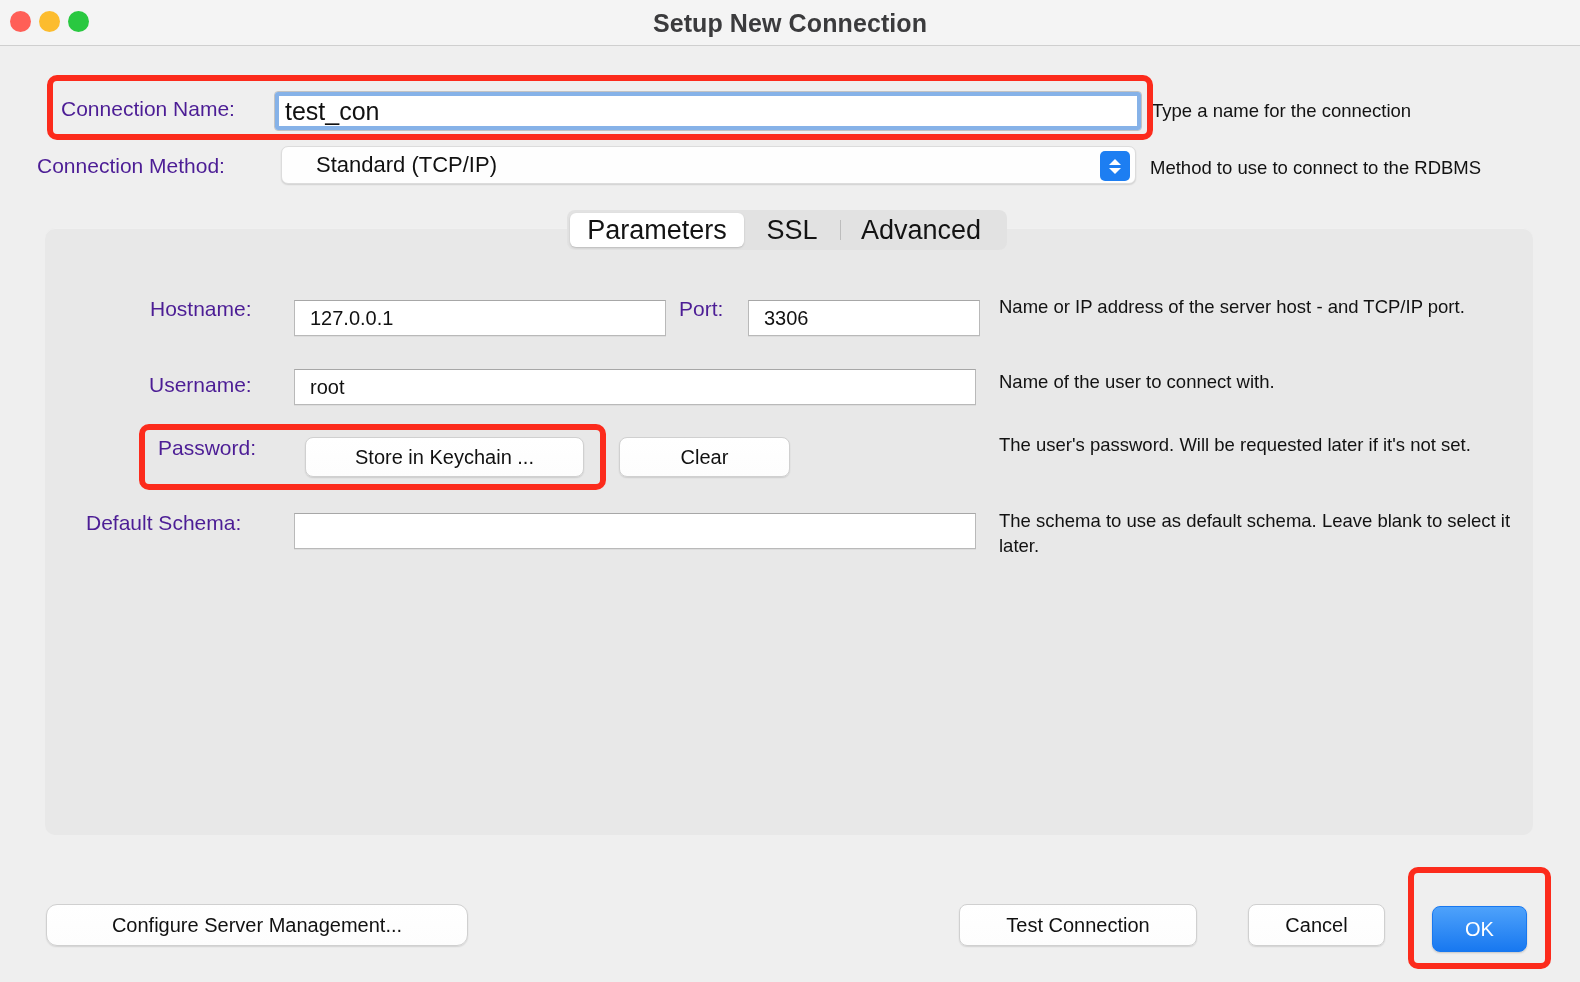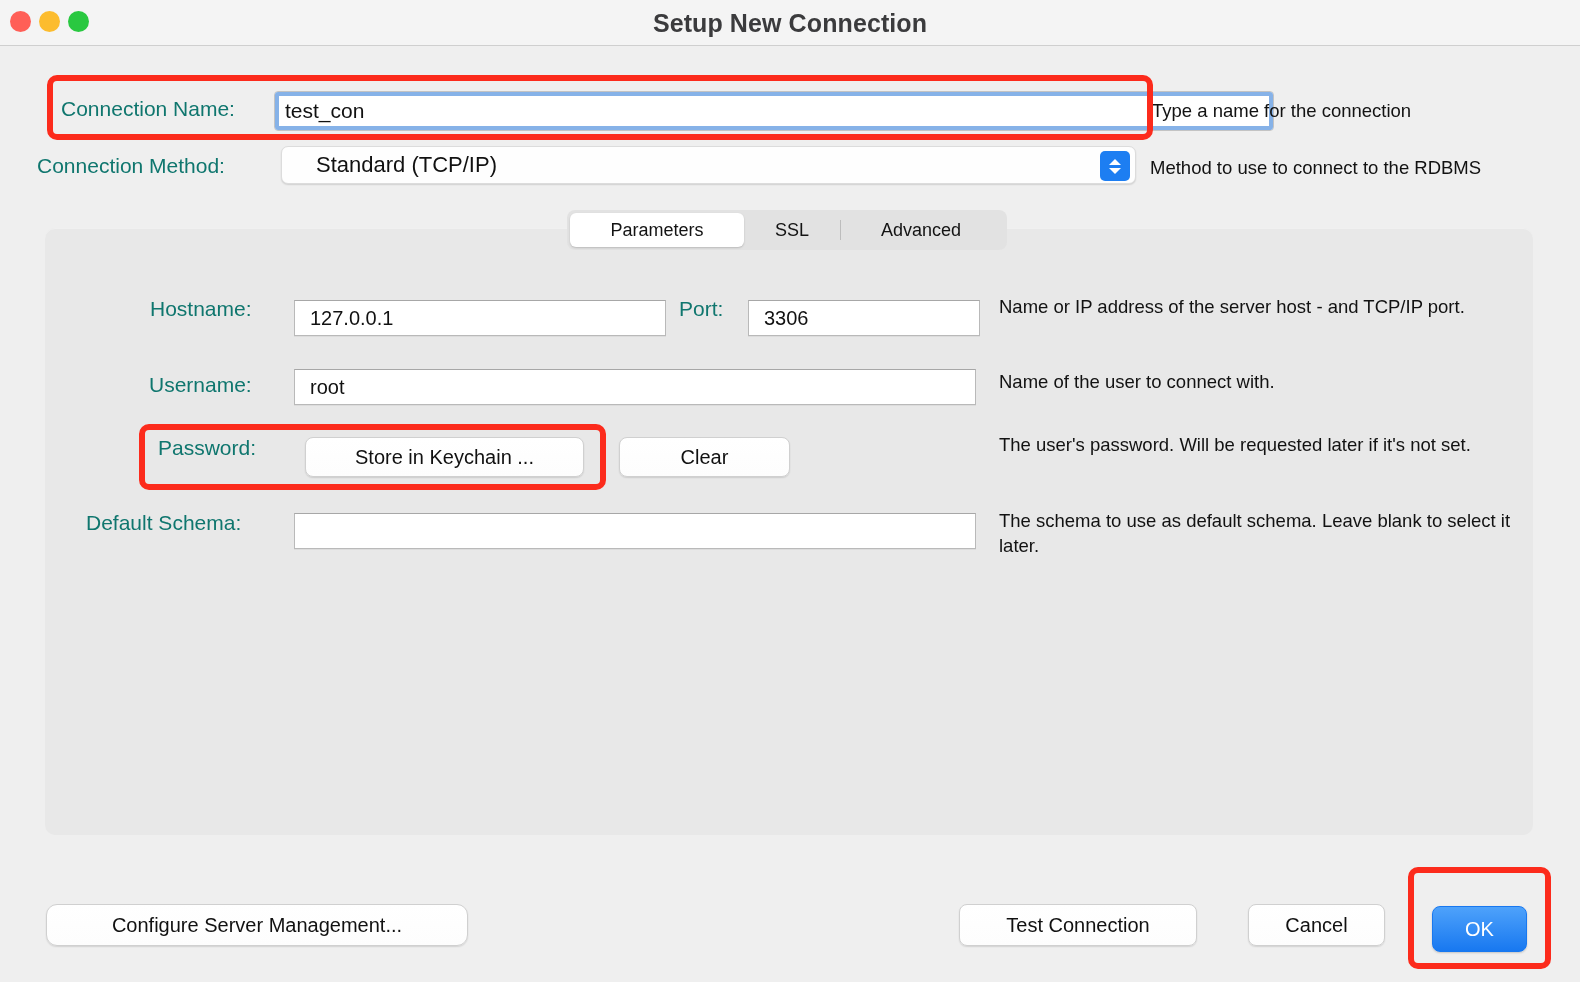--- a/index.html
+++ b/index.html
@@ -53,21 +53,21 @@
     font-size: 25px;
     font-weight: bold;
     color: #3b3b3d;
     letter-spacing: 0.1px;
     border-radius: 12px;
   }
 
   
   .lbl {
     font-size: 21px;
-    color: #0f766e;
+    color: #4c1d95;
     white-space: nowrap;
   }
   .help {
     position: absolute;
     font-size: 18.5px;
     line-height: 25px;
     color: #121212;
     width: 540px;
   }
 
@@ -105,31 +105,31 @@
     color: #ffffff;
     font-weight: normal;
     box-shadow: 0 1px 2px rgba(0,0,0,0.18);
   }
 
   
   #conn-name-label { position: absolute; left: 61px; top: 97px; }
   #conn-name-input {
     position: absolute;
     left: 274px; top: 91px;
-    width: 1000px; height: 40px;
+    width: 868px; height: 40px;
     border-radius: 4px;
     border: 1px solid #c3c3c3;
     background: #fff;
     box-sizing: border-box;
     outline: 4px solid #86b2e8;
     outline-offset: -5px;
     display: flex;
     align-items: center;
     padding-left: 10px;
-    font-size: 21px;
+    font-size: 25px;
     color: #111;
   }
 
   
   #conn-method-label { position: absolute; left: 37px; top: 154px; }
   #conn-method-select {
     position: absolute;
     left: 281px; top: 146px;
     width: 855px; height: 38px;
     background: #fefefe;
@@ -173,21 +173,21 @@
     display: flex;
     align-items: center;
     box-sizing: border-box;
     padding: 3px;
   }
   .tab {
     height: 34px;
     display: flex;
     align-items: center;
     justify-content: center;
-    font-size: 18px;
+    font-size: 27px;
     color: #131313;
     border-radius: 6px;
     box-sizing: border-box;
   }
   .tab.active {
     background: #ffffff;
     box-shadow: 0 1px 2px rgba(0,0,0,0.18);
   }
   #tab-parameters { width: 174px; }
   #tab-ssl        { width: 96px; }

